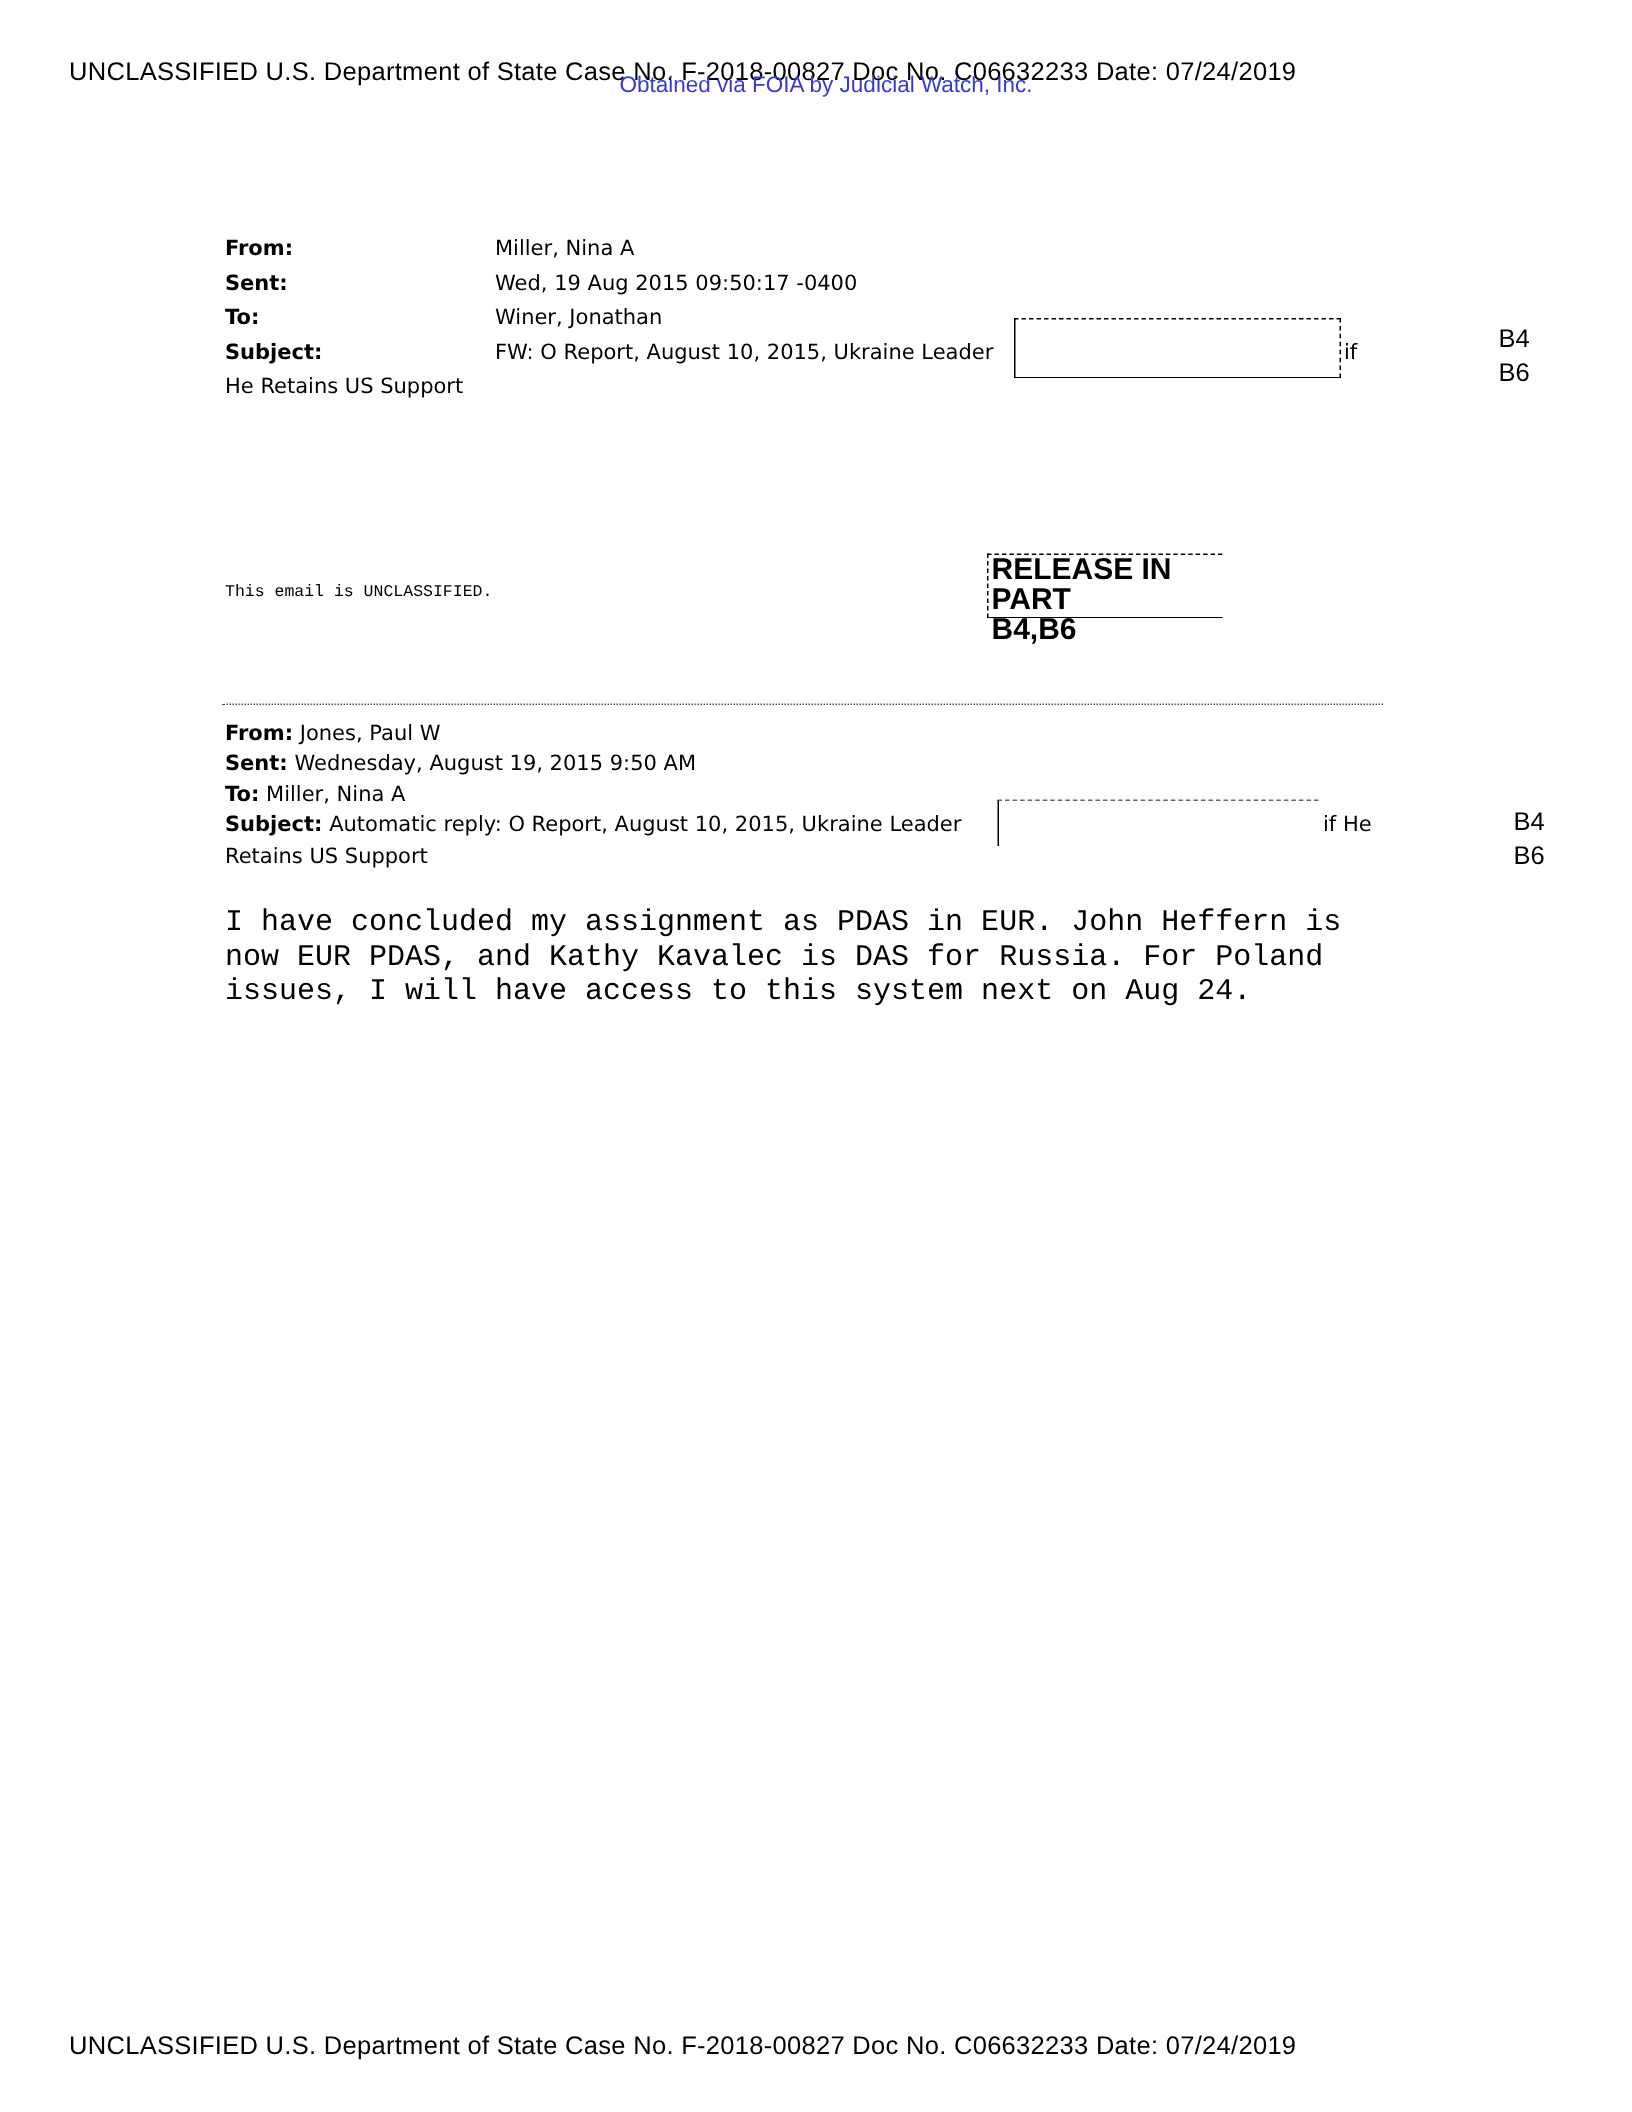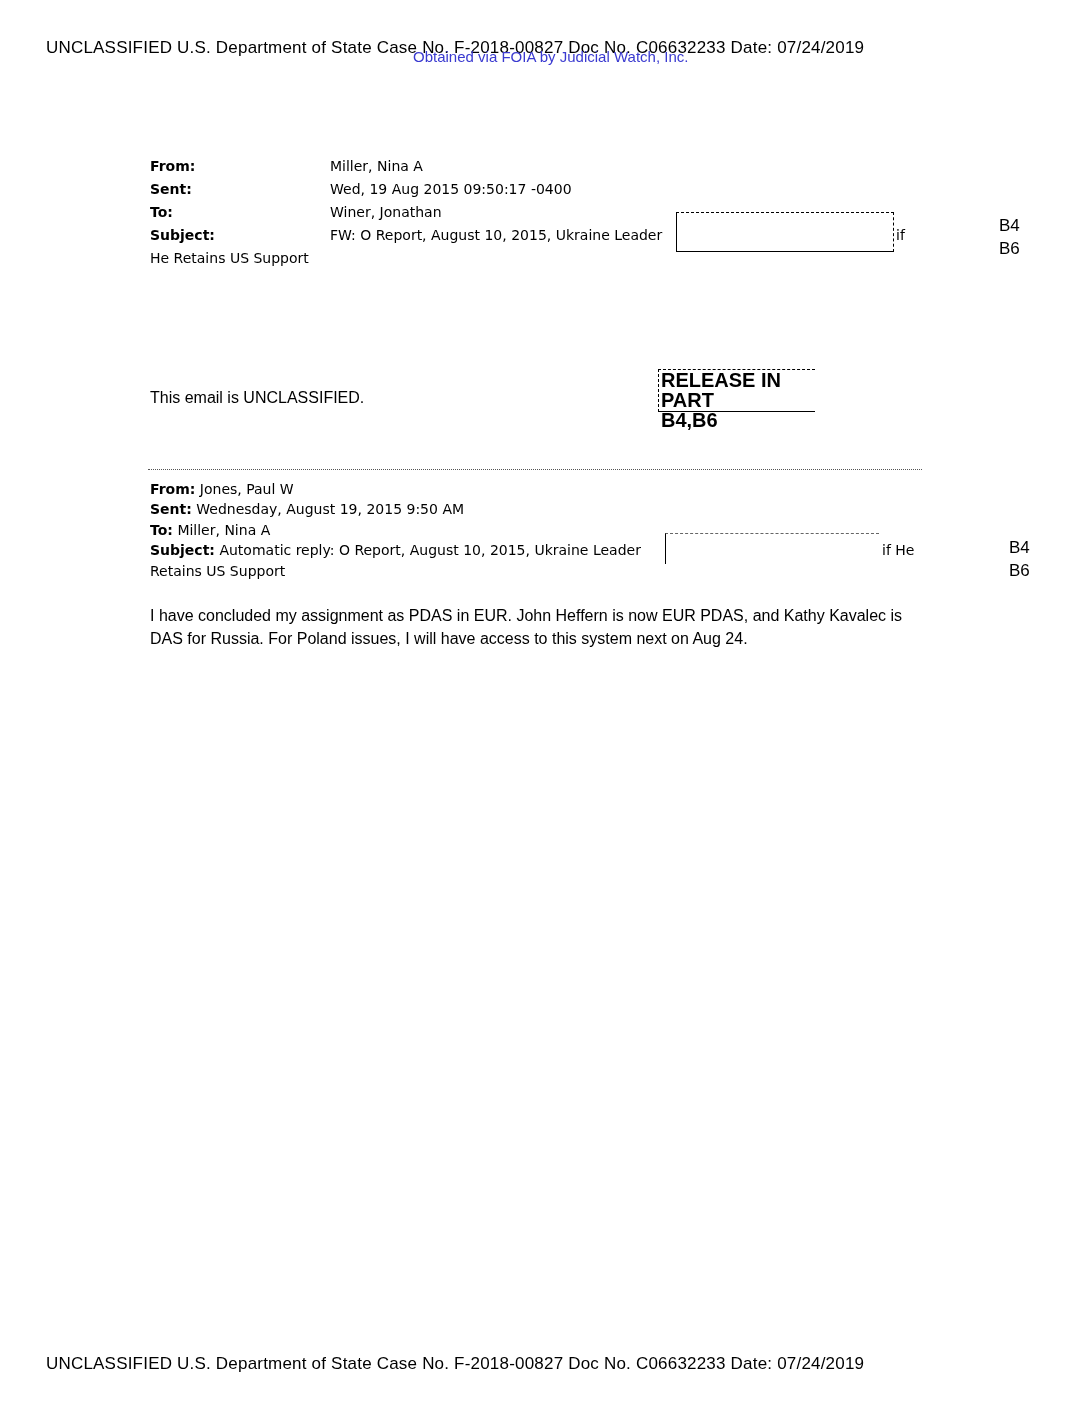--- a/index.html
+++ b/index.html
@@ -3,22 +3,22 @@
 <meta charset="utf-8">
 <style>
   html, body { margin: 0; padding: 0; background: #ffffff; }
   body { width: 1088px; height: 1408px; position: relative; overflow: hidden; color: #000; }
   .abs { position: absolute; white-space: nowrap; }
   .stamp { font-family: "Liberation Sans", sans-serif; font-size: 17px; letter-spacing: 0.2px; }
   .watermark { font-family: "Liberation Sans", sans-serif; font-size: 15px; color: #3a3ad0; }
   .hdr { font-family: "DejaVu Sans", sans-serif; font-size: 14px; }
   .hdr b { font-weight: bold; }
   .lbl { font-weight: bold; }
-  .sans { font-family: Liberation Sans, sans-serif; font-size: 16px; }
-  .serif { font-family: Liberation Sans, sans-serif; font-size: 16px; line-height: 23px; white-space: normal; }
+  .sans { font-family: Liberation Mono, monospace; font-size: 11px; }
+  .serif { font-family: Liberation Mono, monospace; font-size: 20px; line-height: 23px; white-space: normal; }
   .redact { position: absolute; border-left: 1px solid #000; border-bottom: 1px solid #000; border-top: 1px dashed #000; border-right: 1px dashed #000; background: #fff; }
   .redact2 { position: absolute; border-left: 1px solid #000; border-top: 1px dashed #666; background: #fff; }
   .release { position: absolute; border: 1px dashed #000; border-right: none; border-bottom: 1px solid #000; font-family: "Liberation Sans", sans-serif; font-weight: bold; font-size: 20px; line-height: 20px; padding-left: 2px; }
   .sep { position: absolute; border-top: 1px dotted #555; }
   .code { font-family: "Liberation Sans", sans-serif; font-size: 17px; line-height: 22px; text-align: center; }
 </style>
 </head>
 <body>
 
 <div class="abs stamp" style="left:46px; top:38px;">UNCLASSIFIED  U.S. Department of State  Case No. F-2018-00827  Doc No. C06632233  Date: 07/24/2019</div>

